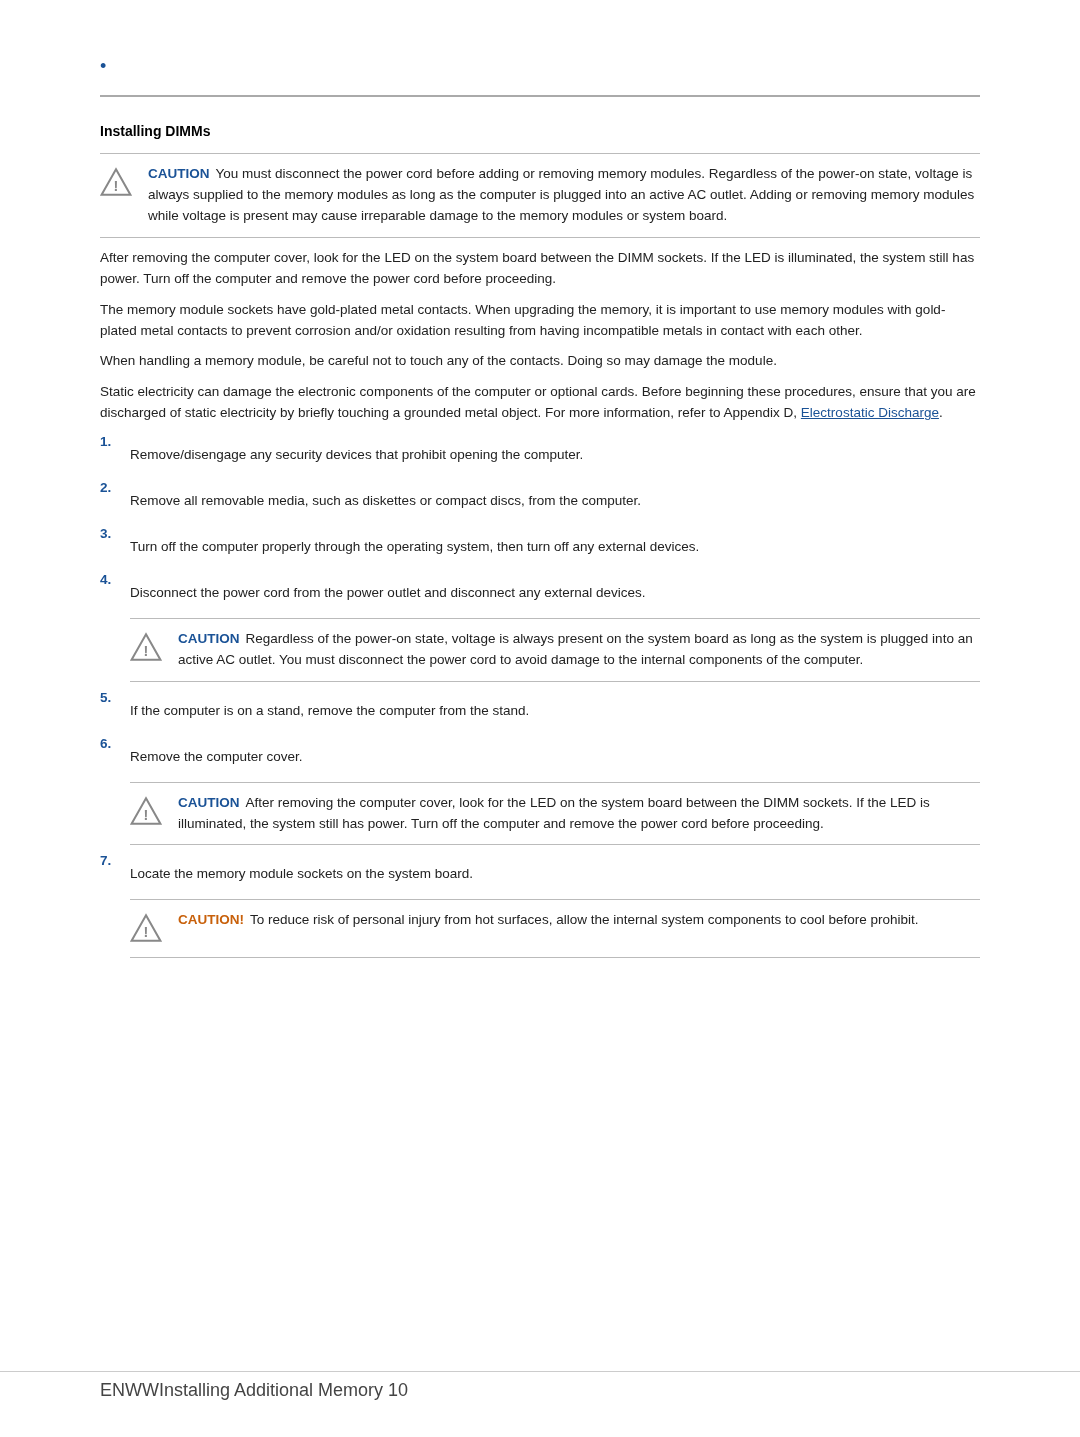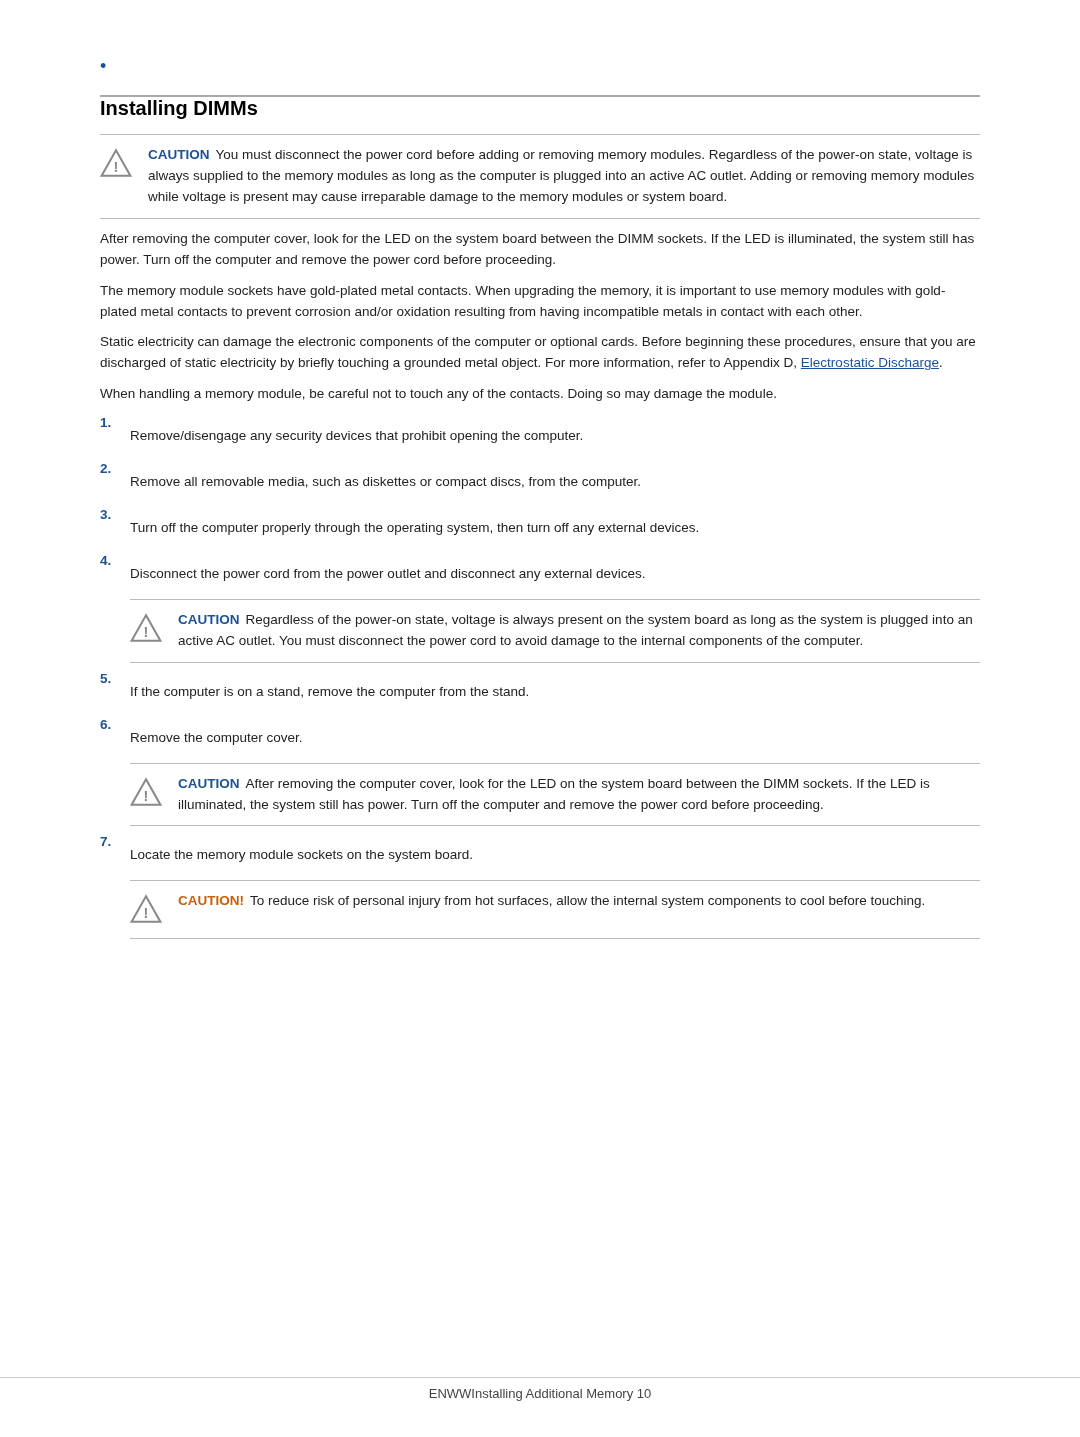--- a/index.html
+++ b/index.html
@@ -26,25 +26,25 @@
       margin: 10px 0 18px 0;
     }
     .bullet-dot {
       color: #1a5296;
       font-size: 18px;
       margin-right: 10px;
       margin-top: -2px;
       flex-shrink: 0;
     }
     .section-title {
-      font-size: 20px;
+      font-size: 14px;
       font-weight: bold;
       color: #000;
       border-top: 2px solid #aaa;
-      padding-top: 0;
+      padding-top: 26px;
       margin-top: 10px;
       margin-bottom: 14px;
     }
     .caution-block {
       border-top: 1px solid #bbb;
       border-bottom: 1px solid #bbb;
       padding: 10px 0 10px 0;
       margin: 10px 0 10px 0;
       display: flex;
       align-items: flex-start;
@@ -108,23 +108,23 @@
       margin-left: 30px;
       margin-top: 8px;
       margin-bottom: 8px;
     }
     .footer {
       position: absolute;
       bottom: 36px;
       left: 0;
       right: 0;
       display: flex;
-      justify-content: center;
+      justify-content: flex-start;
       padding: 0 100px;
-      font-size: 13px;
+      font-size: 18px;
       color: #444;
       border-top: 1px solid #ccc;
       padding-top: 8px;
     }
   </style>
 </head>
 <body>
 
 <div class="page">
 
@@ -142,24 +142,24 @@
         <text x="20" y="29" text-anchor="middle" font-size="18" font-weight="bold" fill="#888">!</text>
       </svg>
     </div>
     <div class="caution-body">
       <span class="caution-label">CAUTION</span><span class="caution-text">You must disconnect the power cord before adding or removing memory modules. Regardless of the power-on state, voltage is always supplied to the memory modules as long as the computer is plugged into an active AC outlet. Adding or removing memory modules while voltage is present may cause irreparable damage to the memory modules or system board.</span>
     </div>
   </div>
 
   <p class="body-text">After removing the computer cover, look for the LED on the system board between the DIMM sockets. If the LED is illuminated, the system still has power. Turn off the computer and remove the power cord before proceeding.</p>
   <p class="body-text">The memory module sockets have gold-plated metal contacts. When upgrading the memory, it is important to use memory modules with gold-plated metal contacts to prevent corrosion and/or oxidation resulting from having incompatible metals in contact with each other.</p>
+  <p class="body-text">When handling a memory module, be careful not to touch any of the contacts. Doing so may damage the module.</p>
   <p class="body-text">
     <span>Static electricity can damage the electronic components of the computer or optional cards. Before beginning these procedures, ensure that you are discharged of static electricity by briefly touching a grounded metal object. For more information, refer to Appendix D, </span><a class="link-text">Electrostatic Discharge</a><span>.</span>
   </p>
-  <p class="body-text">When handling a memory module, be careful not to touch any of the contacts. Doing so may damage the module.</p>
 
   <ol class="steps-list">
 
     <div class="step-item">
       <span class="step-num">1.</span>
       <span class="step-content">Remove/disengage any security devices that prohibit opening the computer.</span>
     </div>
 
     <div class="step-item">
       <span class="step-num">2.</span>
@@ -216,21 +216,21 @@
     </div>
 
     <div class="caution-block indented-caution">
       <div class="caution-icon">
         <svg viewBox="0 0 40 36" xmlns="http://www.w3.org/2000/svg">
           <polygon points="20,2 38,34 2,34" fill="none" stroke="#888" stroke-width="2.5"></polygon>
           <text x="20" y="29" text-anchor="middle" font-size="18" font-weight="bold" fill="#888">!</text>
         </svg>
       </div>
       <div class="caution-body">
-        <span class="warning-label">CAUTION!</span><span class="caution-text">To reduce risk of personal injury from hot surfaces, allow the internal system components to cool before touching.</span>
+        <span class="warning-label">CAUTION!</span><span class="caution-text">To reduce risk of personal injury from hot surfaces, allow the internal system components to cool before prohibit.</span>
       </div>
     </div>
 
   </ol>
 </div>
 
 <div class="footer">
   <span>ENWW</span>
   <span>Installing Additional Memory    10</span>
 </div>

